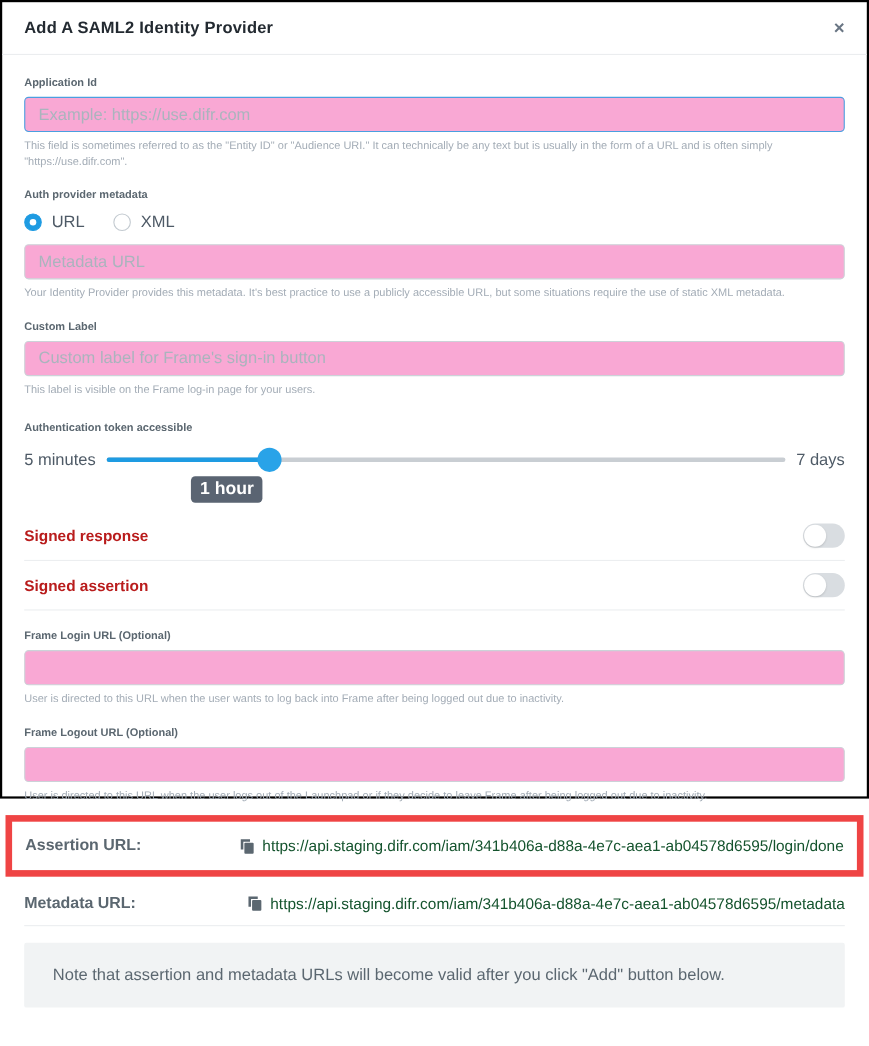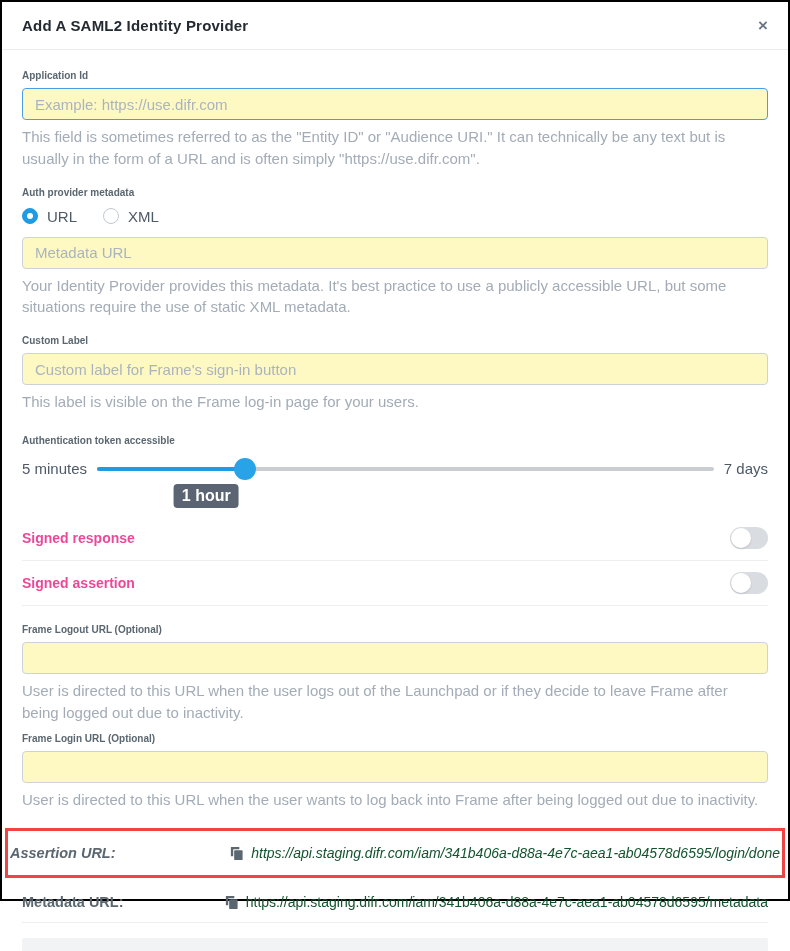--- a/index.html
+++ b/index.html
@@ -3,21 +3,21 @@
 <meta charset="utf-8">
 <style>
   * { margin: 0; padding: 0; box-sizing: border-box; }
   html,body { background: #fff; }
   body {
     font-family: "Liberation Sans", sans-serif;
     width: 790px; height: 951px;
     color: #5b6770;
   }
   .modal {
-    width: 790px; height: 901px;
+    width: 790px; height: 726px;
     border: 2px solid #000;
     background: #fff;
     display: flex; flex-direction: column;
   }
   
   .modal-header {
     height: 48px; flex: 0 0 auto;
     display: flex; align-items: center; justify-content: space-between;
     padding: 0 20px;
     border-bottom: 1px solid #ebedef;
@@ -25,29 +25,29 @@
   .modal-title { font-size: 15px; font-weight: bold; color: #232a31; letter-spacing: .2px; }
   .close-x { font-size: 17px; color: #6a7684; cursor: pointer; font-weight: bold; line-height: 1; }
   
   .modal-body { flex: 1 1 auto; padding: 20px 20px 0 20px; }
   .field-label { font-size: 10px; font-weight: bold; color: #5b6770; margin-bottom: 7px; }
   .text-input {
     width: 100%; height: 32px;
     border: 1px solid #ccd2d8; border-radius: 4px;
     padding: 0 12px; font-size: 15px; color: #4e5a66;
     font-family: "Liberation Sans", sans-serif;
-    outline: none; background: #fef9c3;
+    outline: none; background: #f9a8d4;
   }
   .text-input::placeholder { color: #aab4bd; opacity: 1; }
   .text-input.focused { border-color: #4a9fe0; }
-  .help-text { font-size: 15px; color: #a3acb6; line-height: 1.45; margin-top: 6px; }
+  .help-text { font-size: 10px; color: #a3acb6; line-height: 1.45; margin-top: 6px; }
   .group { margin-bottom: 17px; }
   
   .radio-row { display: flex; align-items: center; gap: 26px; margin: 10px 0 12px 0; }
-  .radio-item { display: flex; align-items: flex-start; gap: 9px; cursor: pointer; }
+  .radio-item { display: flex; align-items: flex-end; gap: 9px; cursor: pointer; }
   .radio-circle {
     width: 16px; height: 16px; border-radius: 50%;
     border: 1px solid #c3cad0; background: #fff; position: relative; flex: 0 0 auto;
   }
   .radio-item.checked .radio-circle { background: #1e9be2; border-color: #1e9be2; }
   .radio-item.checked .radio-circle::after {
     content: ""; position: absolute; width: 6px; height: 6px; border-radius: 50%;
     background: #fff; left: 50%; top: 50%; transform: translate(-50%,-50%);
   }
   .radio-label { font-size: 15px; color: #4e5a66; }
@@ -73,44 +73,43 @@
     position: absolute; transform: translateX(-50%);
     background: #5a6472; color: #fff; font-size: 16px; font-weight: bold;
     padding: 3px 8px; border-radius: 4px; white-space: nowrap;
   }
   
   .toggle-row {
     display: flex; align-items: center; justify-content: space-between;
     padding: 11px 0; border-bottom: 1px solid #eceef0;
   }
   .toggle-row:first-of-type { border-top: none; }
-  .toggle-label { font-size: 14px; font-weight: bold; color: #ec4899; }
+  .toggle-label { font-size: 14px; font-weight: bold; color: #b91c1c; }
   .toggle {
     width: 38px; height: 22px; border-radius: 11px; background: #d9dde1;
     position: relative; cursor: pointer; flex: 0 0 auto;
   }
   .toggle-knob {
     position: absolute; left: 1px; top: 1px; width: 20px; height: 20px;
     border-radius: 50%; background: #fff; box-shadow: 0 1px 2px rgba(0,0,0,.15);
   }
   .toggles { margin-bottom: 18px; }
   
   .url-row {
     display: flex; align-items: center; justify-content: space-between;
     padding: 12px 0;
   }
   .url-row-label { font-size: 14.5px; font-weight: bold; color: #5b6770; flex: 0 0 auto; }
   .url-value-wrap { display: flex; align-items: center; gap: 7px; }
   .copy-icon { width: 15px; height: 15px; flex: 0 0 auto; cursor: pointer; }
   .url-value { font-size: 14px; color: #14532d; white-space: nowrap; }
   .highlight-red {
-    border: 3px solid #ef4444;
+    border: 6px solid #ef4444;
     margin: 6px -17px 0 -17px;
-    padding: 2px 2px;
-    font-style: italic;
+    padding: 2px 12px;
   }
   .metadata-url-row { margin-top: 4px; }
   .divider { border: none; border-top: 1px solid #eceef0; }
   
   .note-box {
     background: #f1f3f4; border-radius: 2px;
     padding: 21px 26px; margin: 15px 0 16px 0;
     font-size: 15px; color: #5b6770;
   }
 </style>
@@ -178,30 +177,30 @@
         </div>
       </div>
       <div class="toggle-row">
         <span class="toggle-label">Signed assertion</span>
         <div class="toggle">
           <div class="toggle-knob"></div>
         </div>
       </div>
     </div>
 
+    <div class="group">
+      <div class="field-label">Frame Login URL (Optional)</div>
+      <input class="text-input" type="text" value="" style="">
+      <div class="help-text">User is directed to this URL when the user wants to log back into Frame after being logged out due to inactivity.</div>
+    </div>
+
     <div class="group" style="margin-bottom:10px;">
       <div class="field-label">Frame Logout URL (Optional)</div>
       <input class="text-input" type="text" value="" style="">
       <div class="help-text">User is directed to this URL when the user logs out of the Launchpad or if they decide to leave Frame after being logged out due to inactivity.</div>
-    </div>
-
-    <div class="group">
-      <div class="field-label">Frame Login URL (Optional)</div>
-      <input class="text-input" type="text" value="" style="">
-      <div class="help-text">User is directed to this URL when the user wants to log back into Frame after being logged out due to inactivity.</div>
     </div>
 
     <div class="highlight-red">
       <div class="url-row">
         <span class="url-row-label">Assertion URL:</span>
         <span class="url-value-wrap">
           <svg class="copy-icon" viewBox="0 0 16 16">
             <path fill="#5b6770" d="M2 1h9v2.5H4.5V11H2z"></path>
             <rect x="5.5" y="4.5" width="9" height="10.5" rx="1" fill="#5b6770"></rect>
           </svg>

